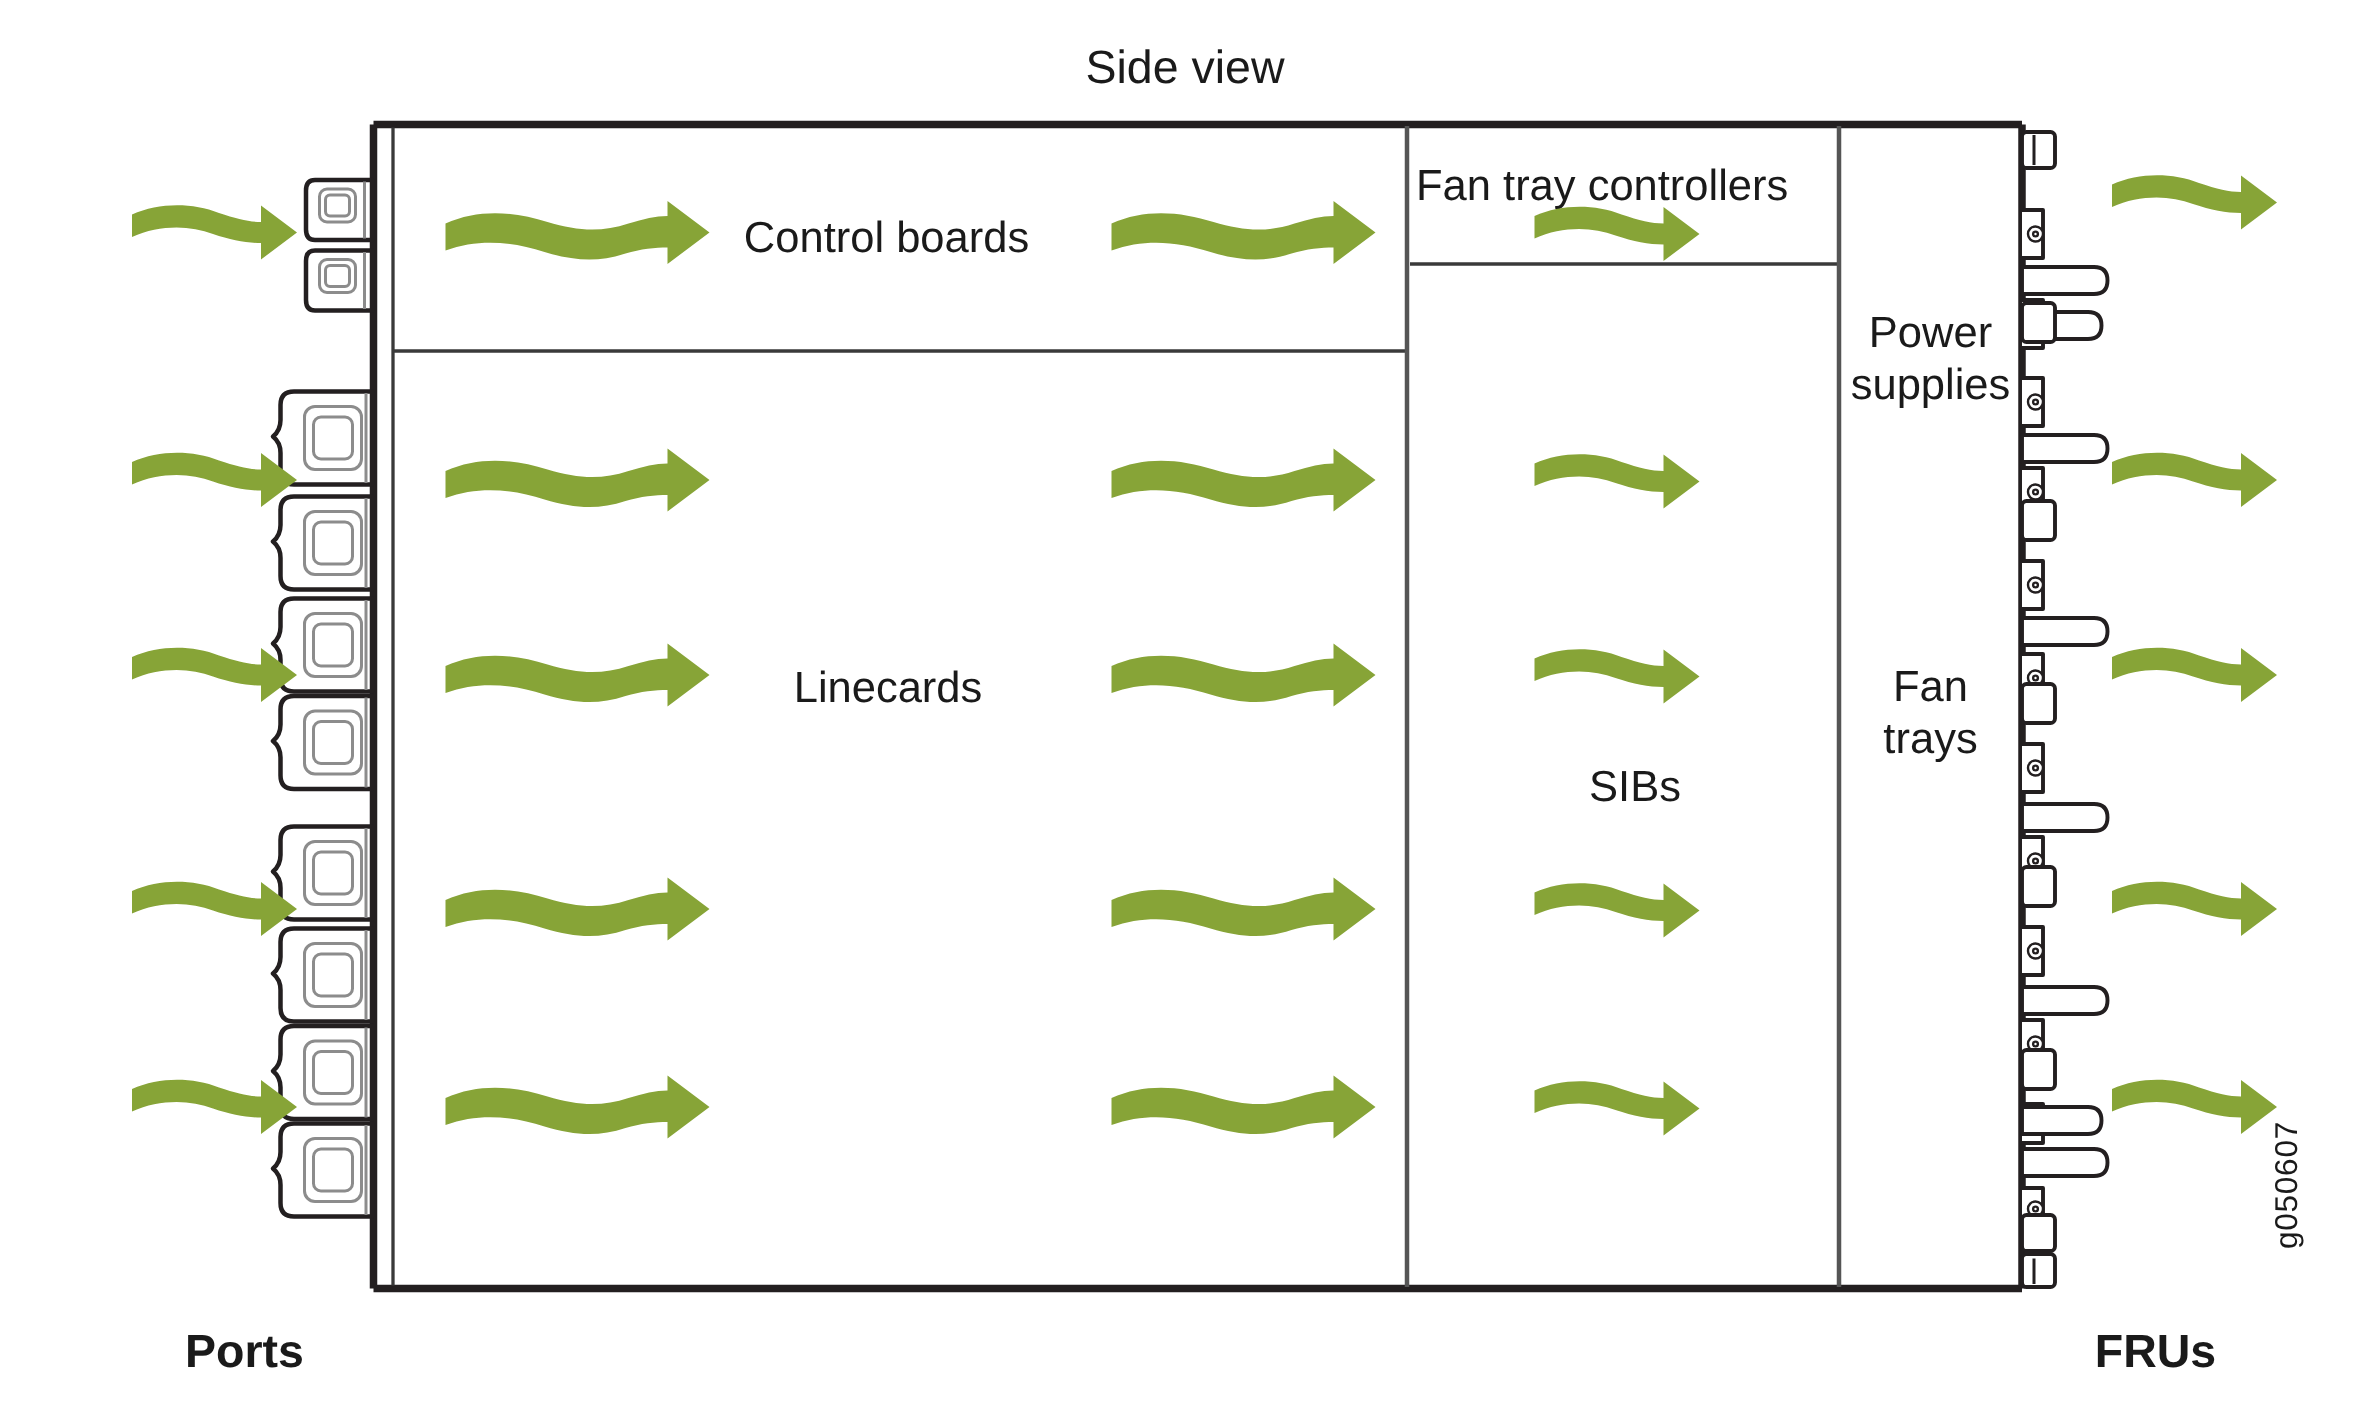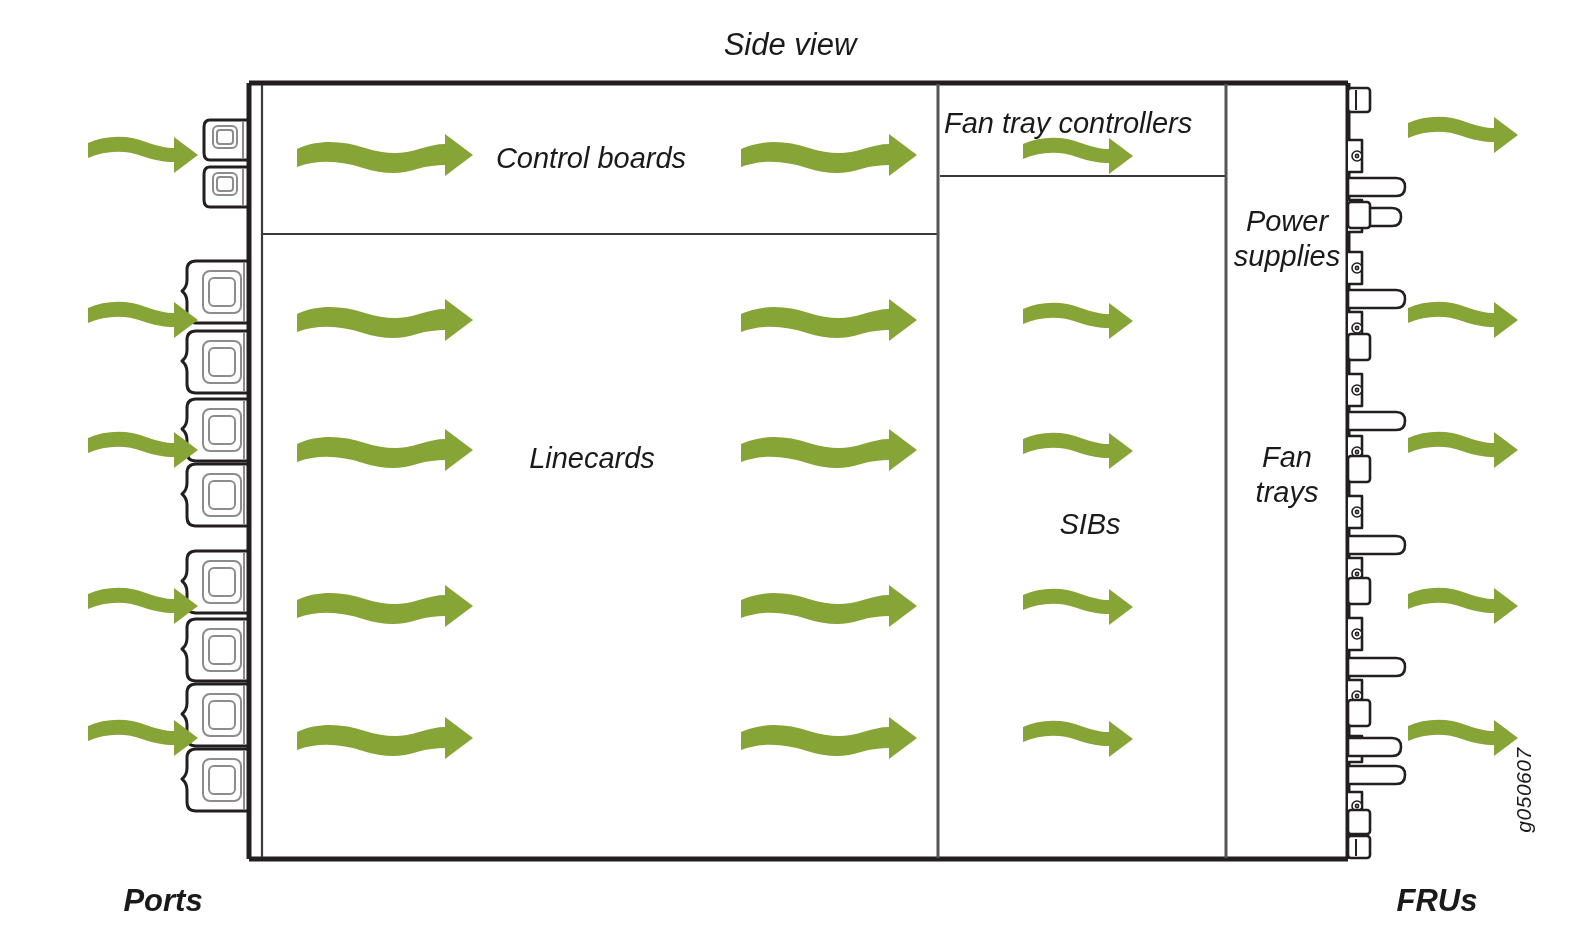--- a/index.html
+++ b/index.html
@@ -10,21 +10,20 @@
   body {
     font-family: "Liberation Sans", sans-serif;
     width: 1580px;
     height: 940px;
     overflow: hidden;
   }
   #figure-root {
     position: relative;
     width: 1296px;
     height: 940px;
-    font-style: italic;
   }
   svg.diagram {
     position: absolute;
     left: 0;
     top: 0;
     width: 1580px;
     height: 940px;
   }
   text {
     fill: #1a1a1a;

